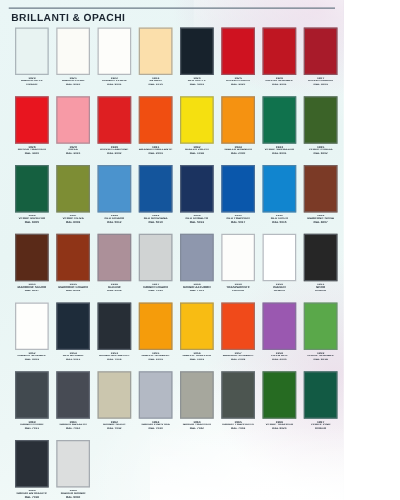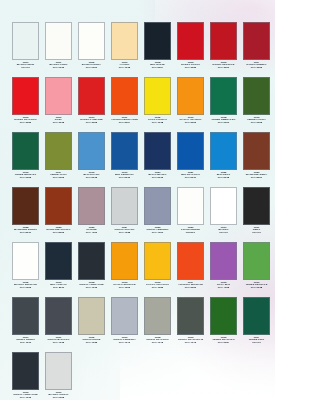--- a/index.html
+++ b/index.html
@@ -110,20 +110,24 @@
   }
 </style>
 </head>
 <body>
 
 <div id="page">
 
   <div class="sheen sheen-a"></div>
   <div class="sheen sheen-b"></div>
 
+  <div id="header">
+    <div id="header-rule"></div>
+    <div id="header-title">BRILLANTI &amp; OPACHI</div>
+  </div>
 
   <div id="grid">
       <div class="row" style="height: 55px;">
         <div class="cell" style="left: 9px; width: 33px;">
           <div class="swatch" style="background: rgb(232, 243, 242); width: 27px; height: 38px;"></div>
           <div class="label">
             <div class="code">1920</div>
             <div class="name">BIANCO NEVE</div>
             <div class="ral">OPACO</div>
           </div>

